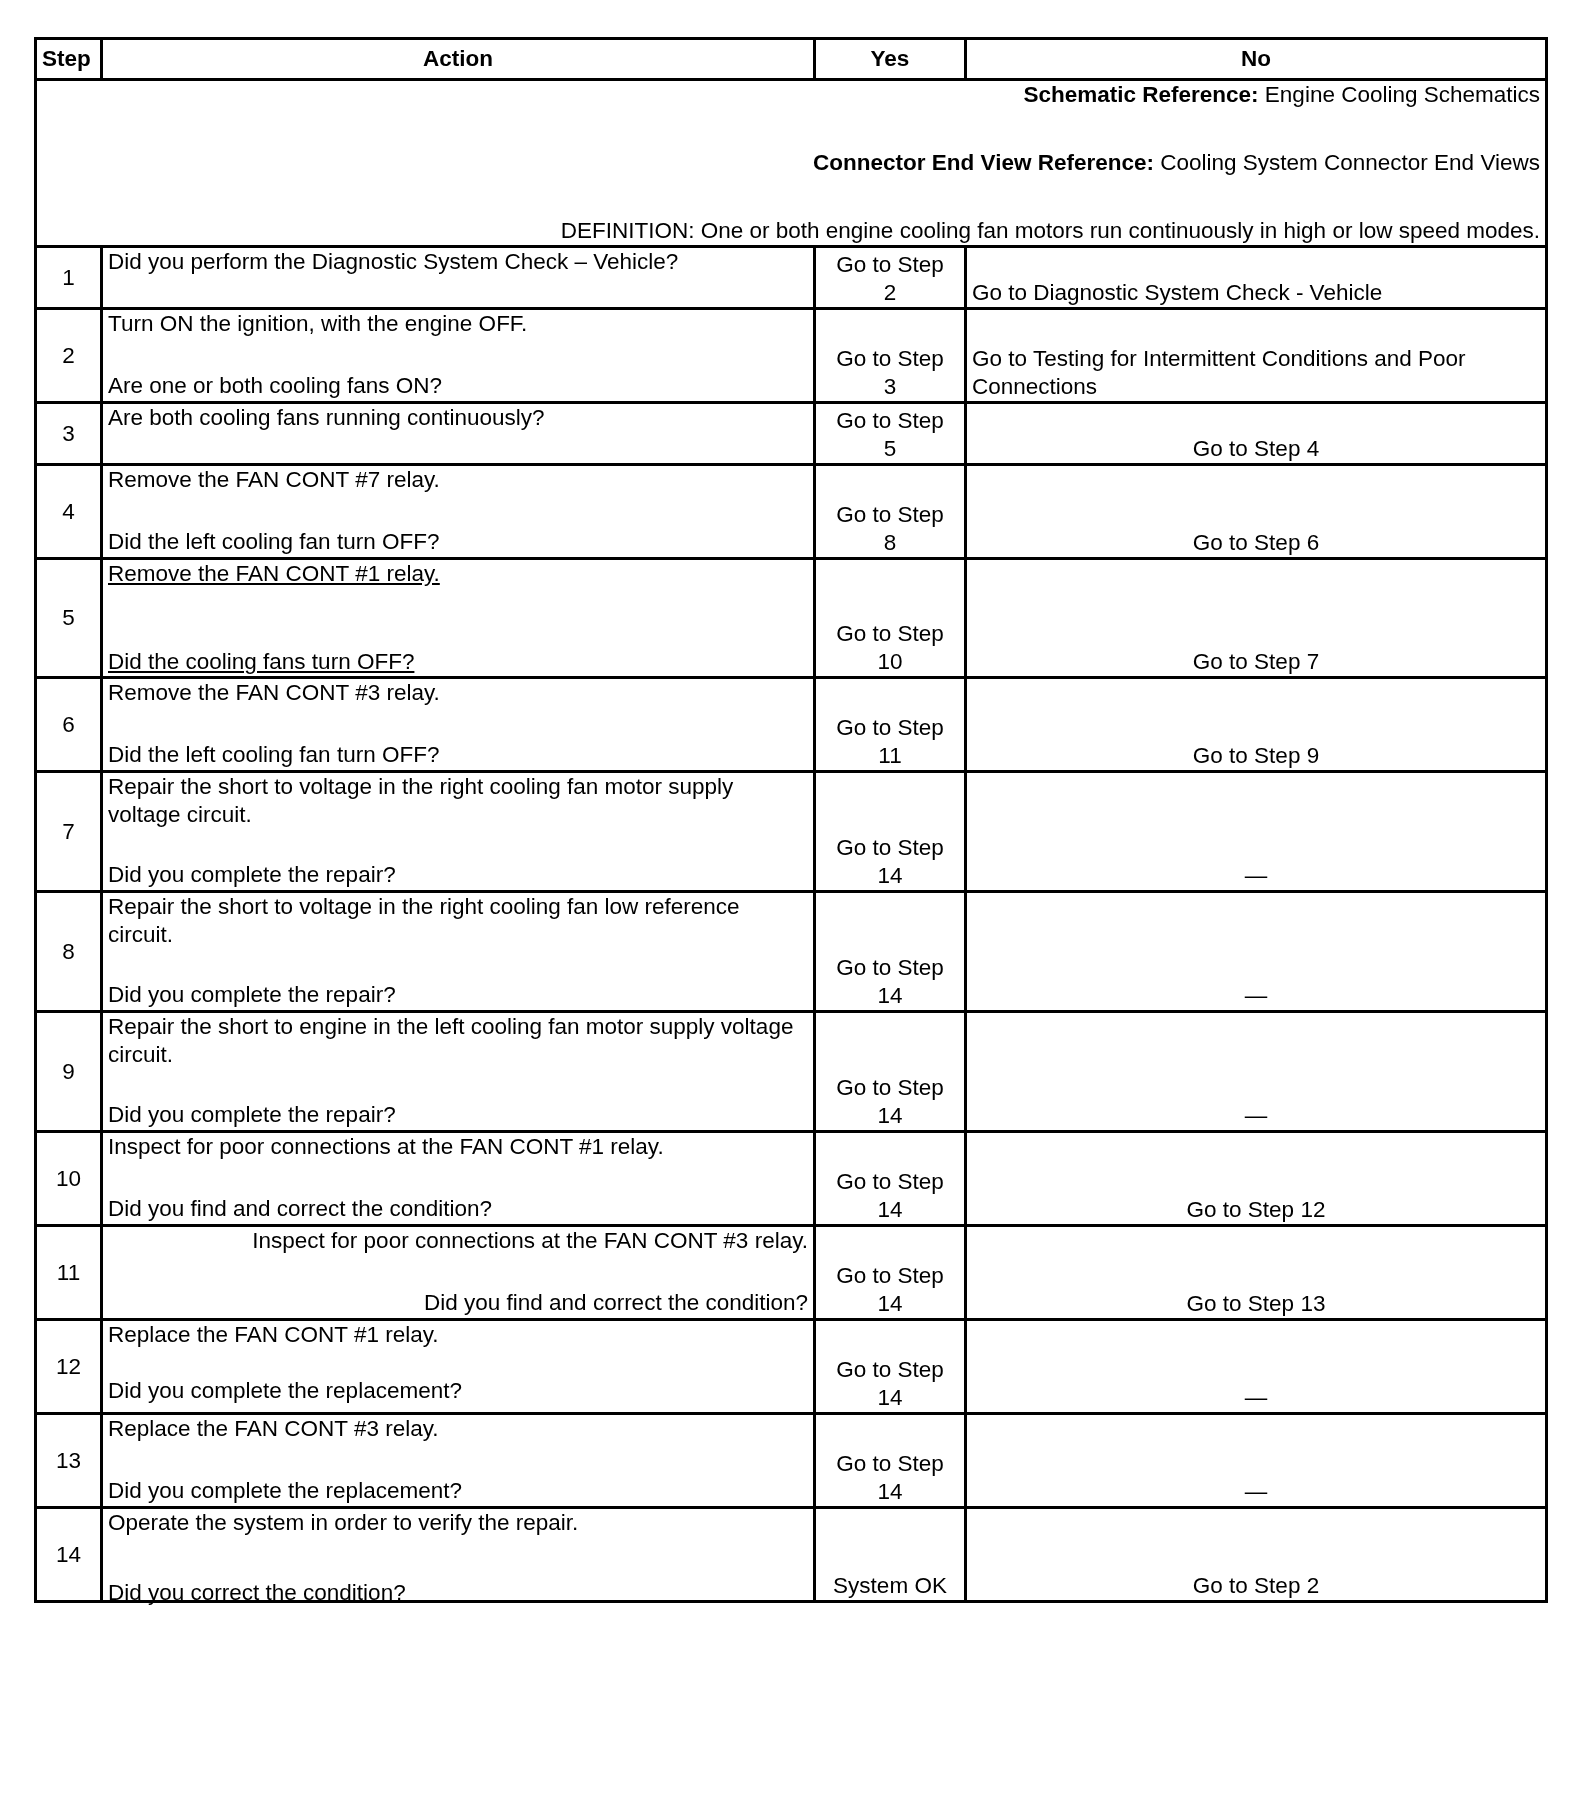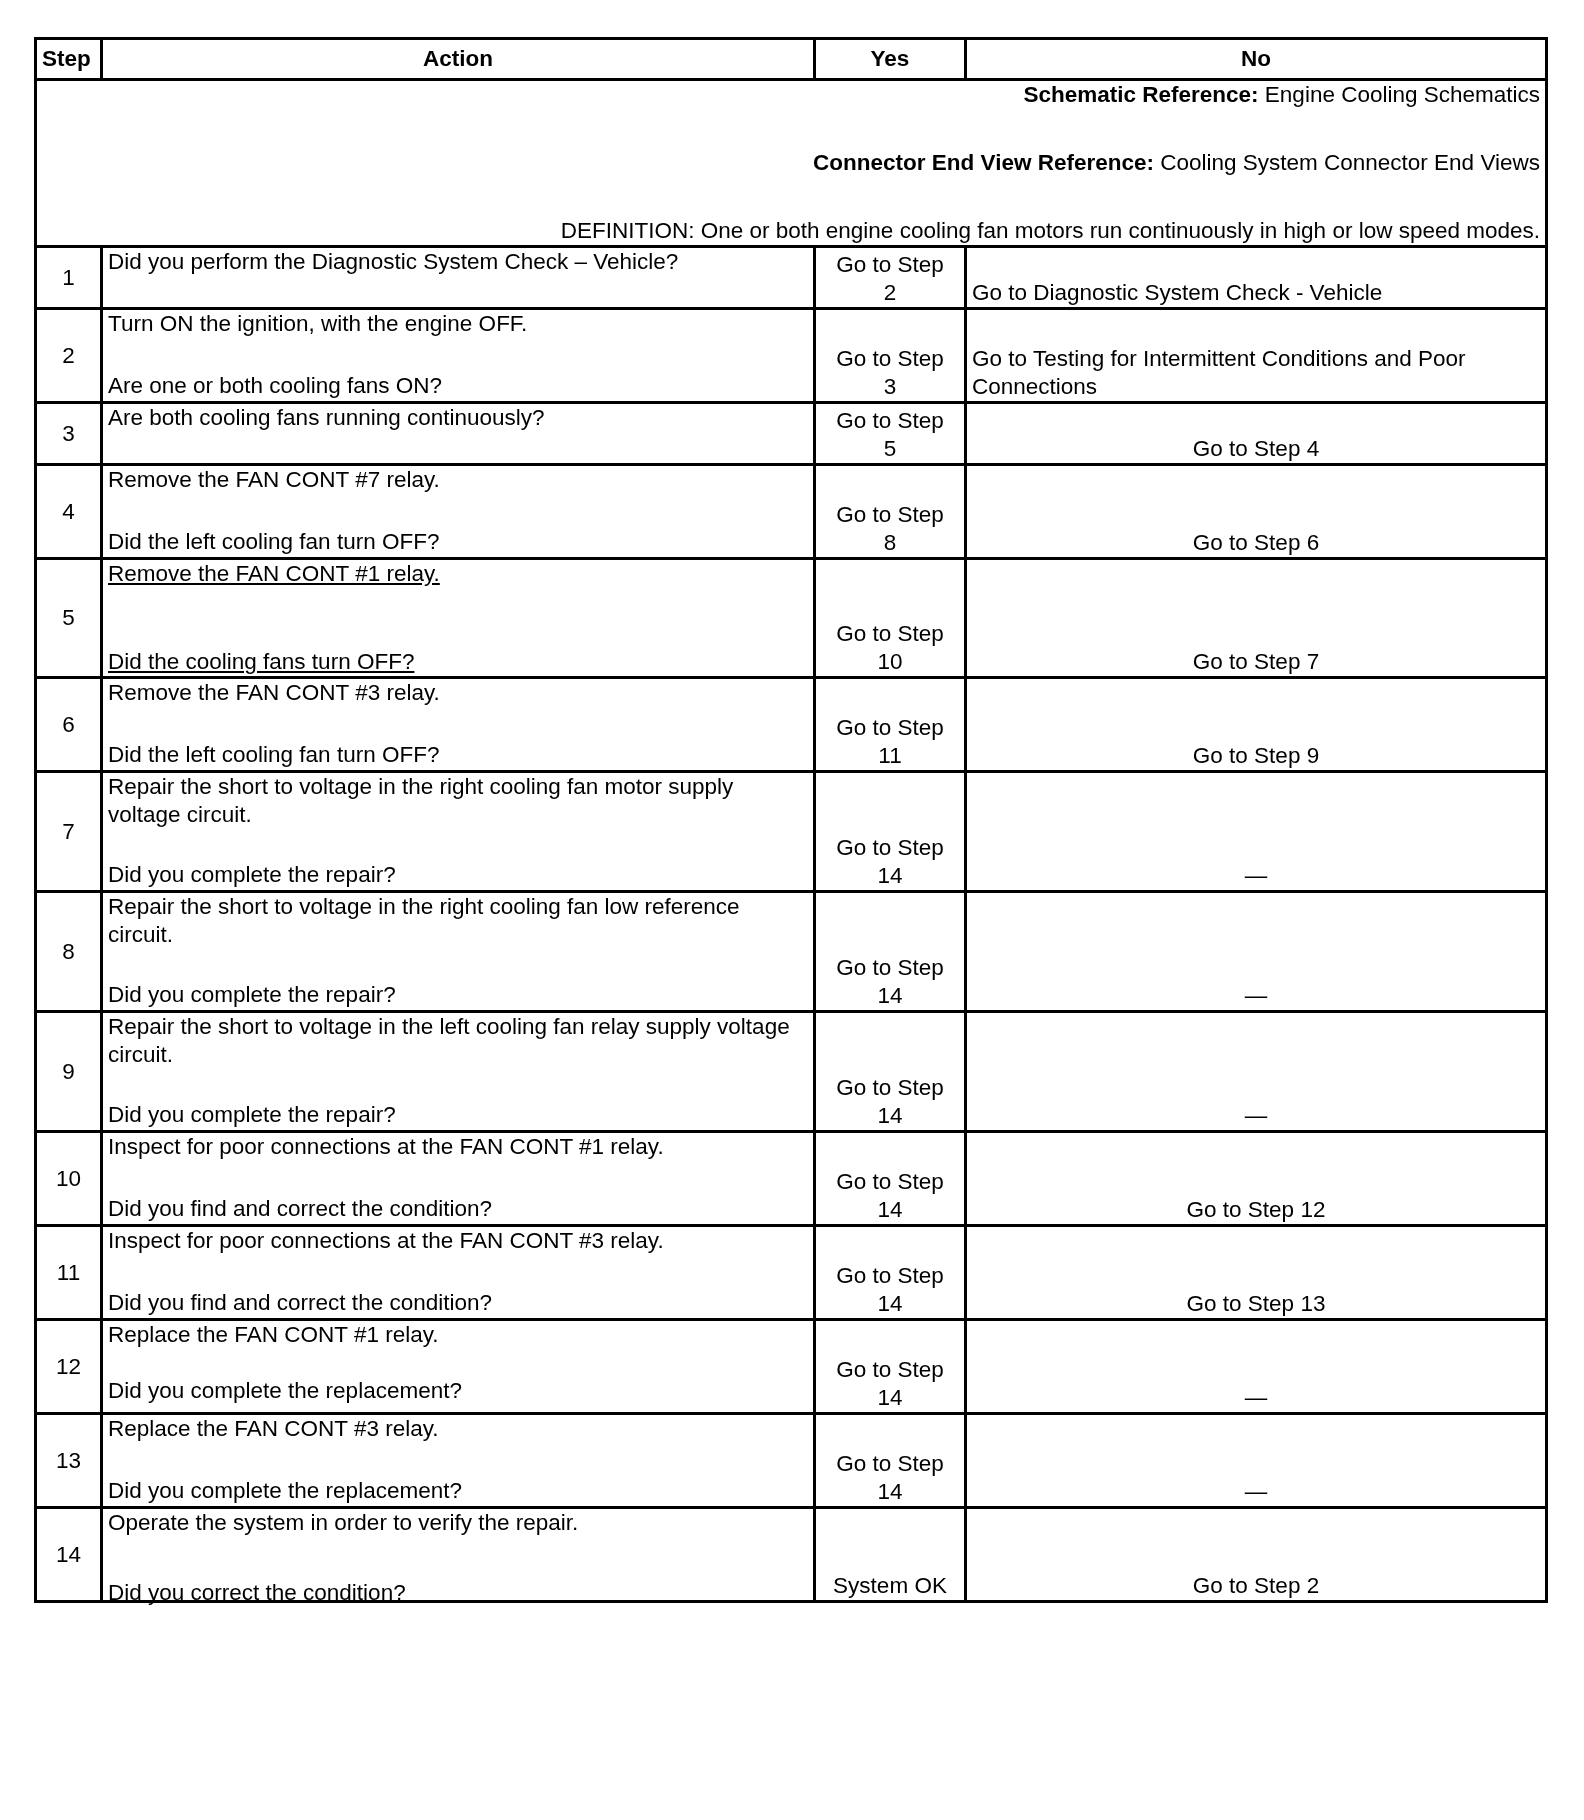--- a/index.html
+++ b/index.html
@@ -164,21 +164,21 @@
         <td class="yes">
           <div>Go to Step</div>
           <div>14</div>
         </td>
         <td class="no center">—</td>
       </tr>
       <tr style="height: 120px;">
         <td class="step">9</td>
         <td class="action">
           <div class="cell-wrap" style="height: 116px;">
-            <span class="l1">Repair the short to voltage in the left cooling fan relay supply voltage circuit.</span>
+            <span class="l1">Repair the short to engine in the left cooling fan motor supply voltage circuit.</span>
             <span class="l2">Did you complete the repair?</span>
           </div>
         </td>
         <td class="yes">
           <div>Go to Step</div>
           <div>14</div>
         </td>
         <td class="no center">—</td>
       </tr>
       <tr style="height: 94px;">
@@ -191,21 +191,21 @@
         </td>
         <td class="yes">
           <div>Go to Step</div>
           <div>14</div>
         </td>
         <td class="no center">Go to Step 12</td>
       </tr>
       <tr style="height: 94px;">
         <td class="step">11</td>
         <td class="action">
-          <div class="cell-wrap" style="height: 90px;">
+          <div class="cell-wrap" style="height: 90px; text-align: right;">
             <span class="l1">Inspect for poor connections at the FAN CONT #3 relay.</span>
             <span class="l2">Did you find and correct the condition?</span>
           </div>
         </td>
         <td class="yes">
           <div>Go to Step</div>
           <div>14</div>
         </td>
         <td class="no center">Go to Step 13</td>
       </tr>

